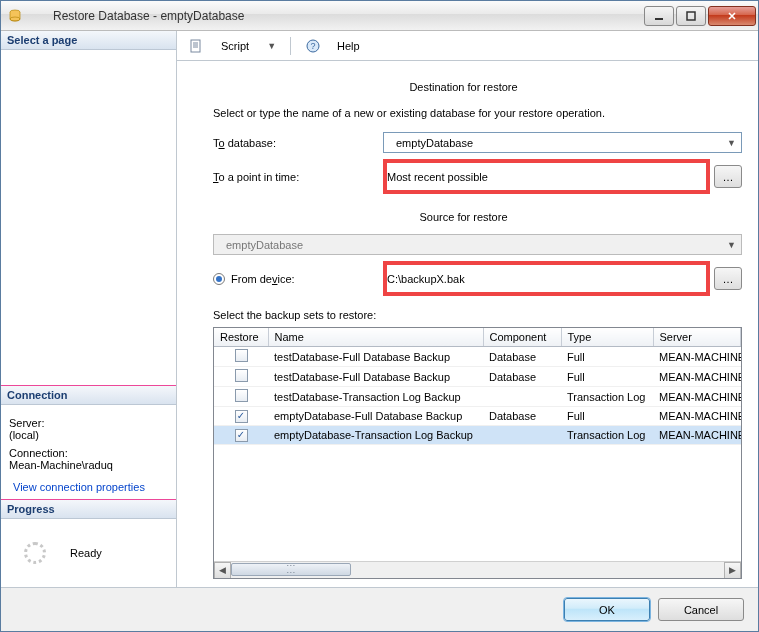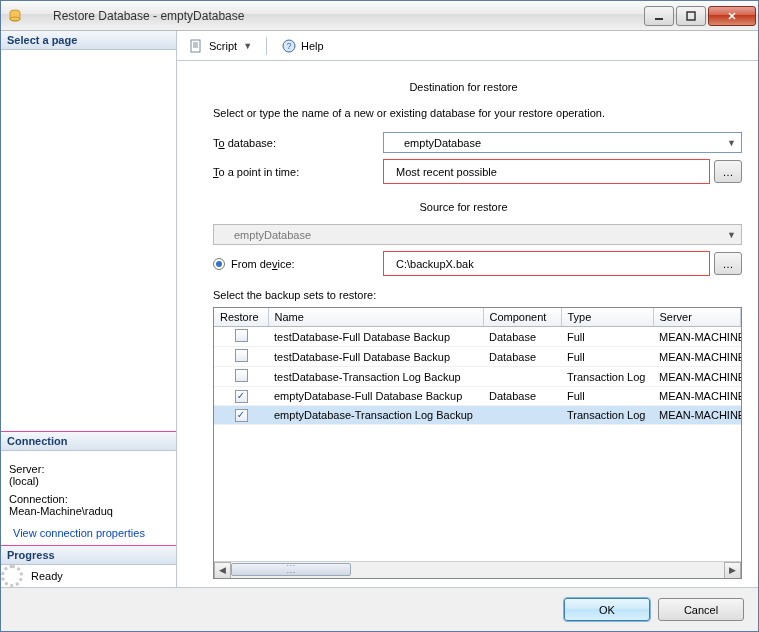--- a/index.html
+++ b/index.html
@@ -20,43 +20,43 @@
 .sidebar { width: 176px; background: #fff; border-right: 1px solid #c0c8d0; display: flex; flex-direction: column; }
 .side-header { background: linear-gradient(to bottom,#f4f7fb,#d9e3ef); border-bottom: 1px solid #bcc7d4; padding: 3px 6px; font-weight: bold; color: #1c3e71; }
 .side-section { padding: 4px 4px; }
 .side-item { display: flex; align-items: center; gap: 4px; padding: 1px 4px; cursor: default; }
 .side-item .micon { width: 16px; height: 16px; }
 .side-fill { flex: 1; }
 .conn-block { border-top: 1px solid #ec4899; }
 .conn-body { padding: 6px 8px; font-size: 11px; color: #000; }
 .conn-body .lbl { margin-top: 6px; }
 .conn-body a { color: #0645cc; cursor: pointer; }
-.prog-body { padding: 0; display: flex; align-items: center; gap: 8px; }
+.prog-body { padding: 23px; display: flex; align-items: center; gap: 24px; }
 .spinner { width: 22px; height: 22px; border: 3px dotted #c8c8c8; border-radius: 50%; }
 
 .main { flex: 1; background: #fff; display: flex; flex-direction: column; min-width: 0; }
 .toolbar { height: 30px; border-bottom: 1px solid #c0c8d0; display: flex; align-items: center; padding: 0 8px; gap: 6px; }
-.tbtn { display: flex; align-items: center; gap: 4px; padding: 2px 4px; cursor: default; }
+.tbtn { display: flex; align-items: center; gap: 16px; padding: 2px 4px; cursor: default; }
 .tbtn .ticon { width: 16px; height: 16px; }
 .tdrop { font-size: 9px; color: #555; margin-left: 2px; }
 .tsep { width: 1px; height: 18px; background: #c0c8d0; margin: 0 4px; }
 
 .content { flex: 1; padding: 14px 16px 8px 16px; overflow: hidden; display: flex; flex-direction: column; }
 .grp-title { display: flex; align-items: center; margin: 6px 0 8px 0; color: #000; flex-direction: column; }
 .grp-title .txt { margin-right: 8px; }
 .grp-title .line { flex: 1; height: 1px; background: #c0c8d0; }
 .desc { margin: 6px 0 10px 20px; color: #000; }
 .row { display: flex; align-items: center; margin: 3px 0 3px 20px; }
 .row .rlabel { width: 170px; }
 .row .rlabel .u { text-decoration: underline; }
 .row .rfield { flex: 1; display: flex; align-items: center; gap: 4px; }
-.combo { flex: 1; height: 21px; border: 1px solid #7a9ab8; background: #fff; display: flex; align-items: center; padding: 0 20px; position: relative; }
+.combo { flex: 1; height: 21px; border: 1px solid #7a9ab8; background: #fff; display: flex; align-items: center; padding: 0 12px; position: relative; }
 .combo.disabled { background: #f0f0f0; color: #777; border-color: #bbb; }
 .combo .arrow { position: absolute; right: 2px; top: 2px; width: 15px; height: 15px; display: flex; align-items: center; justify-content: center; font-size: 9px; color: #555; }
-.textf { flex: 1; height: 25px; border: 1px solid #ef4444; background: #fff; padding: 0 12px; display: flex; align-items: center; }
+.textf { flex: 1; height: 35px; border: 4px solid #ef4444; background: #fff; padding: 0 0; display: flex; align-items: center; }
 .ellbtn { width: 28px; height: 23px; border: 1px solid #8a8a8a; background: linear-gradient(to bottom,#f6f6f6,#dedede); border-radius: 3px; display: flex; align-items: center; justify-content: center; cursor: default; }
 .radio { width: 12px; height: 12px; border: 1px solid #7a7a7a; border-radius: 50%; margin-right: 6px; display: inline-flex; align-items: center; justify-content: center; background: #fff; }
 .radio.checked::after { content: ""; width: 6px; height: 6px; background: #3573c6; border-radius: 50%; }
 .radio.disabled { border-color: #bbb; }
 
 .gridwrap { margin: 4px 0 0 20px; border: 1px solid #828790; background: #fff; flex: 1; min-height: 180px; display: flex; flex-direction: column; overflow: hidden; }
 table.grid { border-collapse: collapse; width: 100%; table-layout: fixed; }
 table.grid th { background: linear-gradient(to bottom,#fff,#eef1f5); border-right: 1px solid #c7cdd6; border-bottom: 1px solid #b3bac4; padding: 3px 6px; text-align: left; font-weight: normal; color: #000; }
 table.grid td { border-bottom: 1px solid #f0f0f0; padding: 2px 6px; height: 19px; white-space: nowrap; overflow: hidden; }
 table.grid tr.sel td { background: #cfe3f7; }

